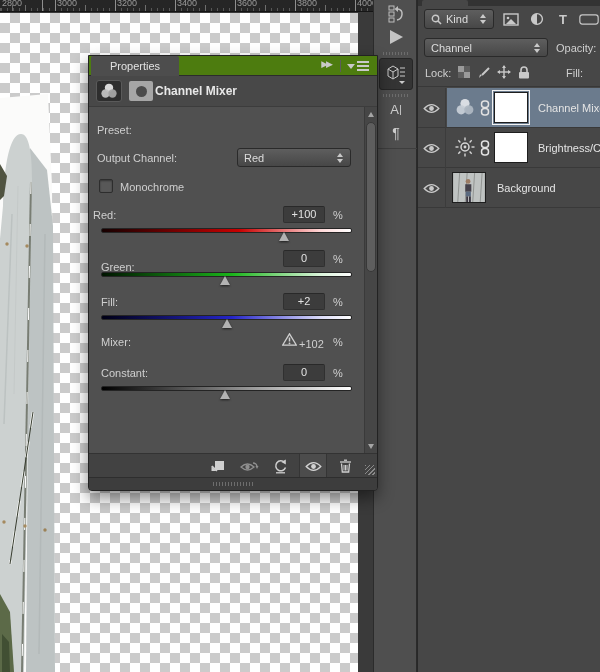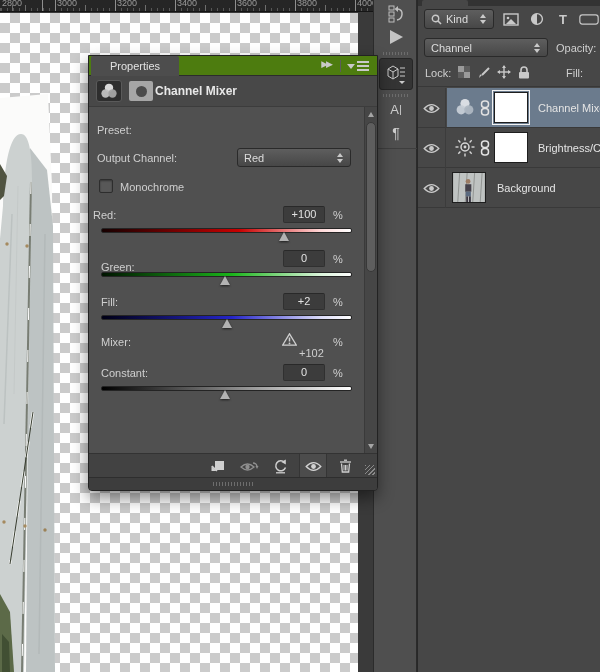--- a/index.html
+++ b/index.html
@@ -424,21 +424,21 @@
       <div class="track grad-blue"></div>
       <div class="thumb" style="left:calc(50% - 5px)"></div>
     </div>
 
     <div class="form-label" style="left:12px;top:229px">Mixer:</div>
     <svg id="warn-icon" width="15" height="13" viewBox="0 0 15 13">
       <polygon points="7.5,0.8 14.4,12.2 0.6,12.2" fill="none" stroke="#cfcfcf" stroke-width="1.3"></polygon>
       <line x1="7.5" y1="4.5" x2="7.5" y2="8.5" stroke="#cfcfcf" stroke-width="1.5"></line>
       <circle cx="7.5" cy="10.4" r="0.9" fill="#cfcfcf"></circle>
     </svg>
-    <div class="form-label" style="left:210px;top:240px">+102</div>
+    <div class="form-label" style="left:210px;top:231px">+102</div>
     <div class="pct" style="left:244px;top:229px">%</div>
 
     <div class="form-label" style="left:12px;top:260px">Constant:</div>
     <div class="valbox" style="left:194px;top:257px">0</div>
     <div class="pct" style="left:244px;top:260px">%</div>
     <div class="slider" style="top:279px">
       <div class="track grad-gray"></div>
       <div class="thumb" style="left:calc(49.5% - 5px)"></div>
     </div>
 

